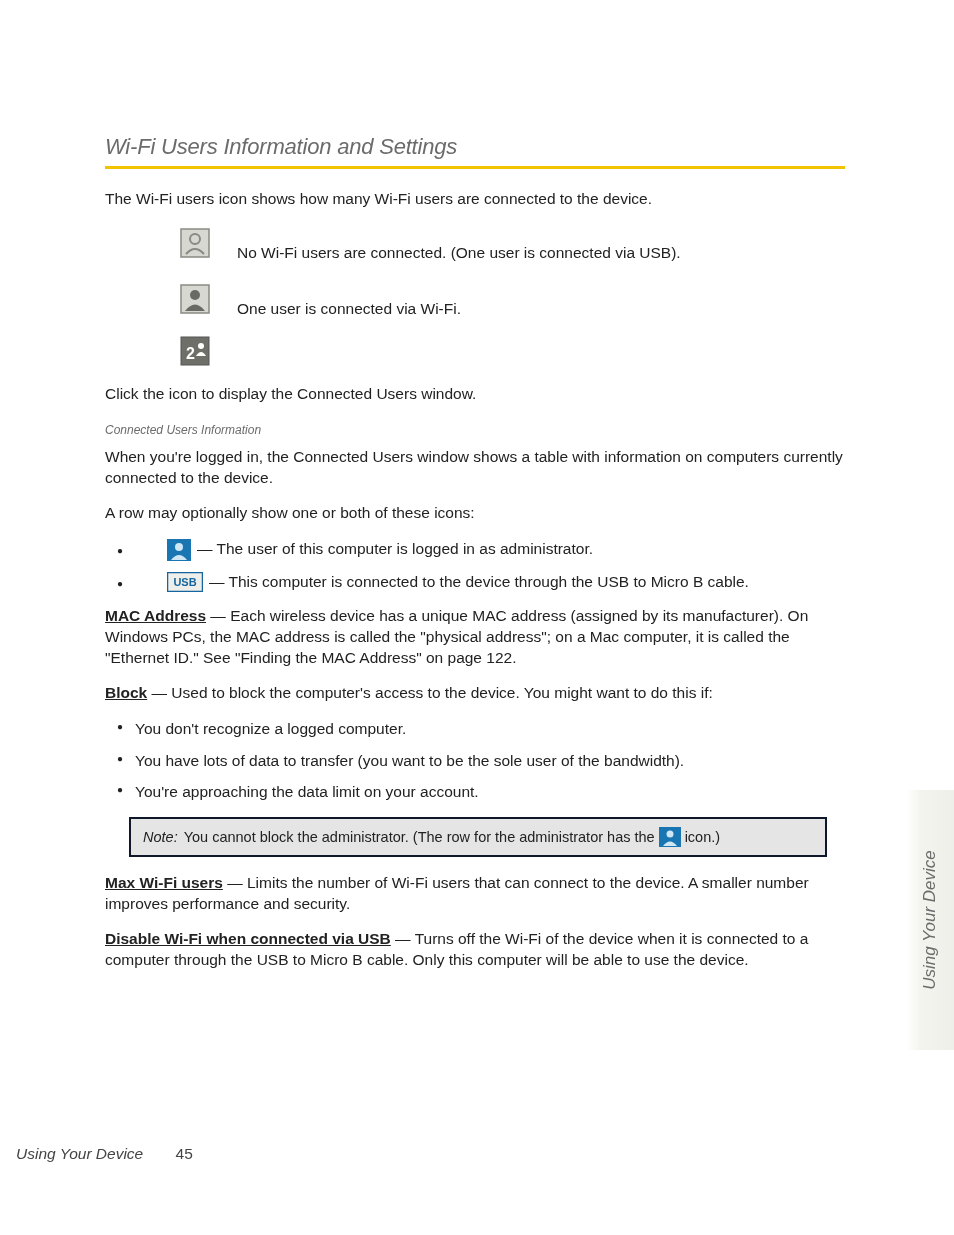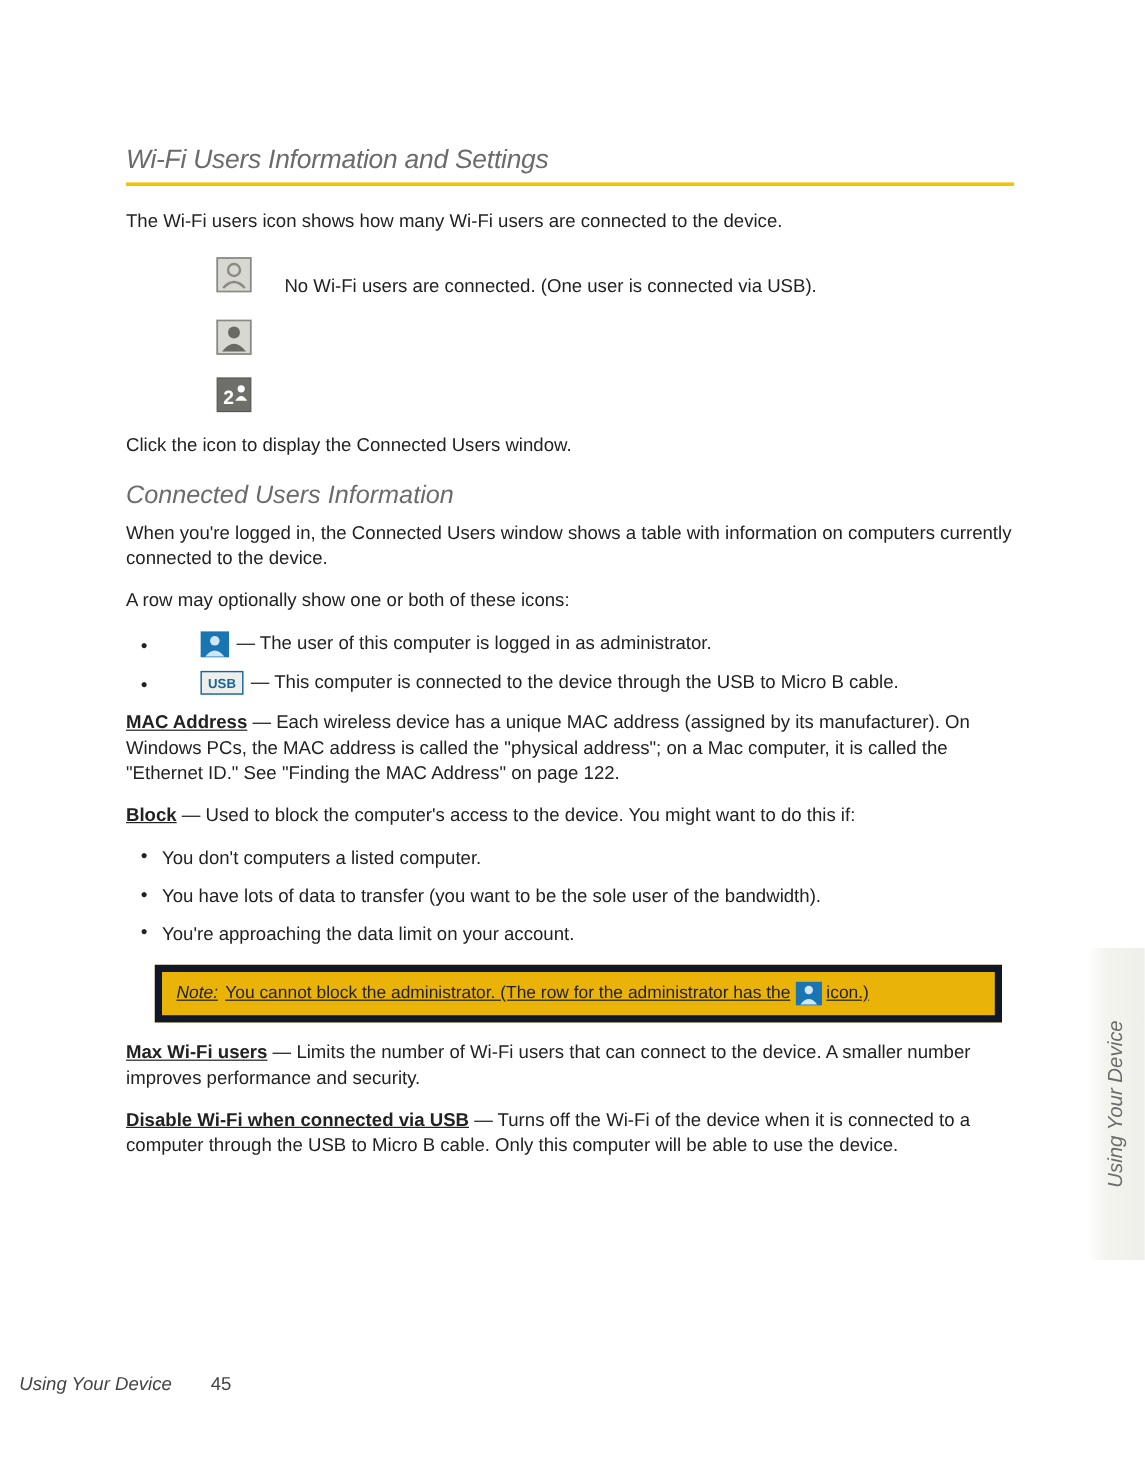--- a/index.html
+++ b/index.html
@@ -9,21 +9,21 @@
     width: 954px;
     height: 1235px;
     background: #ffffff;
     font-family: Arial, Helvetica, sans-serif;
     color: #222;
     position: relative;
   }
   .page {
     position: absolute;
     left: 105px;
-    top: 120px;
+    top: 134px;
     width: 740px;
   }
   h1.section-title {
     font-style: italic;
     font-weight: 400;
     color: #6b6b6b;
     font-size: 22px;
     margin: 0 0 6px 0;
     letter-spacing: -0.2px;
   }
@@ -52,21 +52,21 @@
     flex: 1;
     font-size: 15.5px;
     padding-left: 12px;
     margin-top: 20px;
   }
   .svg-icon { display: block; }
   h2.subhead {
     font-style: italic;
     font-weight: 400;
     color: #6b6b6b;
-    font-size: 21px;
+    font-size: 12px;
     margin: 18px 0 10px 0;
   }
   ul.bullets {
     list-style: none;
     padding: 0;
     margin: 0 0 14px 0;
   }
   ul.bullets > li {
     position: relative;
     padding-left: 30px;
@@ -84,29 +84,28 @@
   }
   ul.bullets.icon-bullets > li {
     display: flex;
     align-items: center;
     padding-left: 30px;
   }
   ul.bullets.icon-bullets > li::before { top: 6px; }
   ul.bullets.icon-bullets > li .inline-icon { margin-right: 6px; margin-left: 32px; }
   .bold-lead { font-weight: 700; text-decoration: underline; }
   .note-box {
-    border: 6px solid #0f172a;
-    background: #eab308;
+    border: 2px solid #0f172a;
+    background: #e5e5e5;
     padding: 8px 12px;
     margin: 4px 0 16px 24px;
     width: 670px;
     display: flex;
     align-items: center;
     font-size: 14.5px;
-    text-decoration: underline;
   }
   .note-box .note-label {
     font-style: italic;
     margin-right: 6px;
   }
   .note-box .inline-icon { margin: 0 4px; }
   .side-tab {
     position: absolute;
     right: 0;
     top: 790px;
@@ -161,20 +160,21 @@
   </div>
 
   <div class="icon-row">
     <div class="cell-icon">
       <svg class="svg-icon" width="30" height="30" viewBox="0 0 30 30">
         <rect x="1" y="1" width="28" height="28" fill="#d8d8d2" stroke="#8a8a82" stroke-width="1.5"></rect>
         <circle cx="15" cy="11" r="5" fill="#6a6a64"></circle>
         <path d="M5 27 Q15 14 25 27 Z" fill="#6a6a64"></path>
       </svg>
     </div>
+    <div class="cell-text">One user is connected via Wi-Fi.</div>
   </div>
 
   <div class="icon-row">
     <div class="cell-icon">
       <svg class="svg-icon" width="30" height="30" viewBox="0 0 30 30">
         <rect x="1" y="1" width="28" height="28" fill="#6f6f69" stroke="#555" stroke-width="1"></rect>
         <text x="6" y="23" font-size="16" font-family="Arial" fill="#fff" font-weight="bold">2</text>
         <circle cx="21" cy="10" r="3" fill="#fff"></circle>
         <path d="M16 20 Q21 12 26 20 Z" fill="#fff"></path>
       </svg>
@@ -212,21 +212,21 @@
 
   <p>
     <span class="bold-lead">MAC Address</span><span> — Each wireless device has a unique MAC address (assigned by its manufacturer). On Windows PCs, the MAC address is called the "physical address"; on a Mac computer, it is called the "Ethernet ID." See "Finding the MAC Address" on page 122.</span>
   </p>
 
   <p>
     <span class="bold-lead">Block</span><span> — Used to block the computer's access to the device. You might want to do this if:</span>
   </p>
 
   <ul class="bullets">
-    <li>You don't computers a listed computer.</li>
+    <li>You don't recognize a logged computer.</li>
     <li>You have lots of data to transfer (you want to be the sole user of the bandwidth).</li>
     <li>You're approaching the data limit on your account.</li>
   </ul>
 
   <div class="note-box">
     <span class="note-label">Note:</span>
     <span>You cannot block the administrator. (The row for the administrator has the</span>
     <span class="inline-icon">
       <svg class="inline-icon-svg" width="22" height="20" viewBox="0 0 22 20">
         <rect x="0" y="0" width="22" height="20" fill="#1976b3"></rect>

